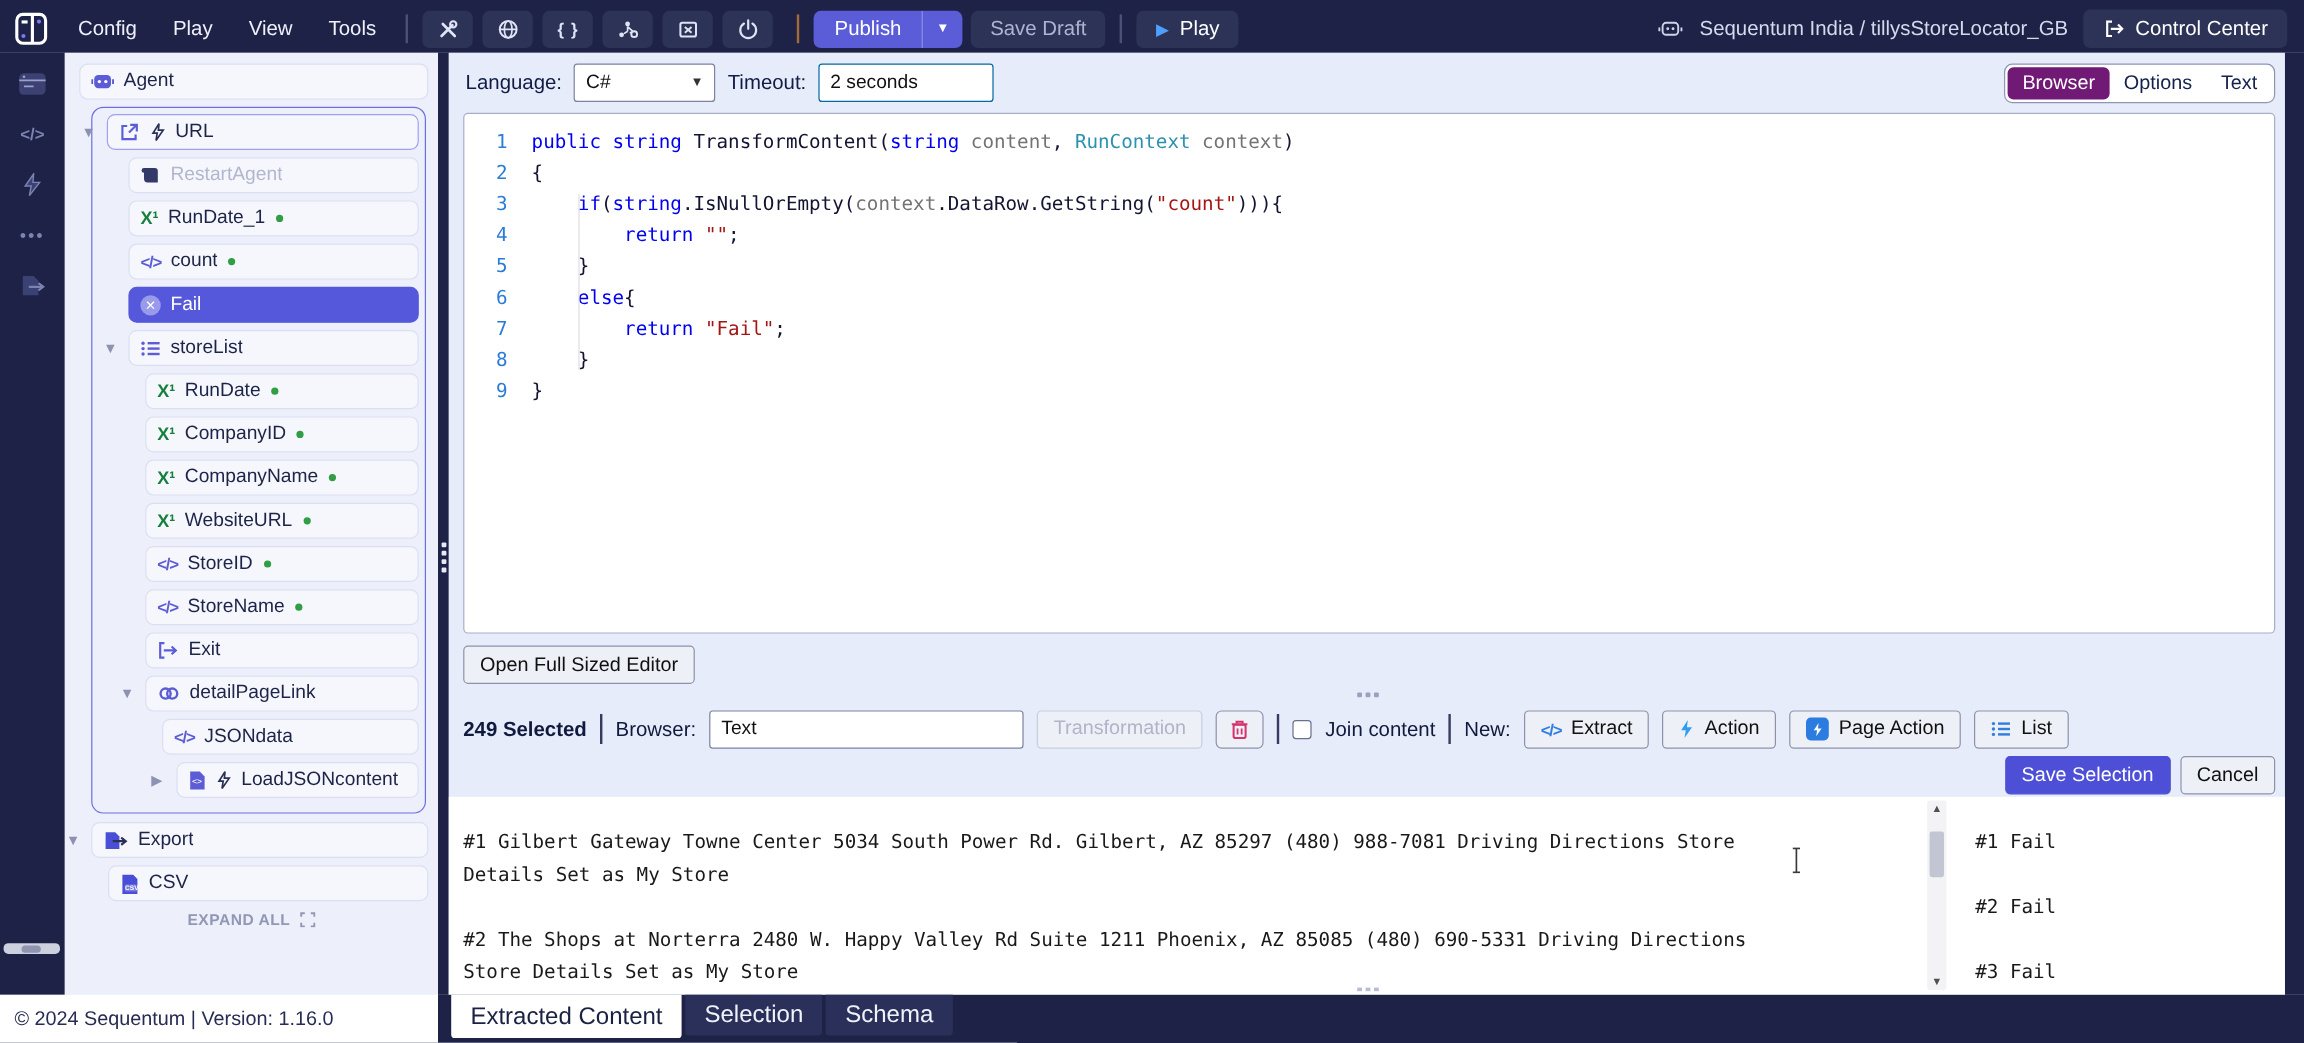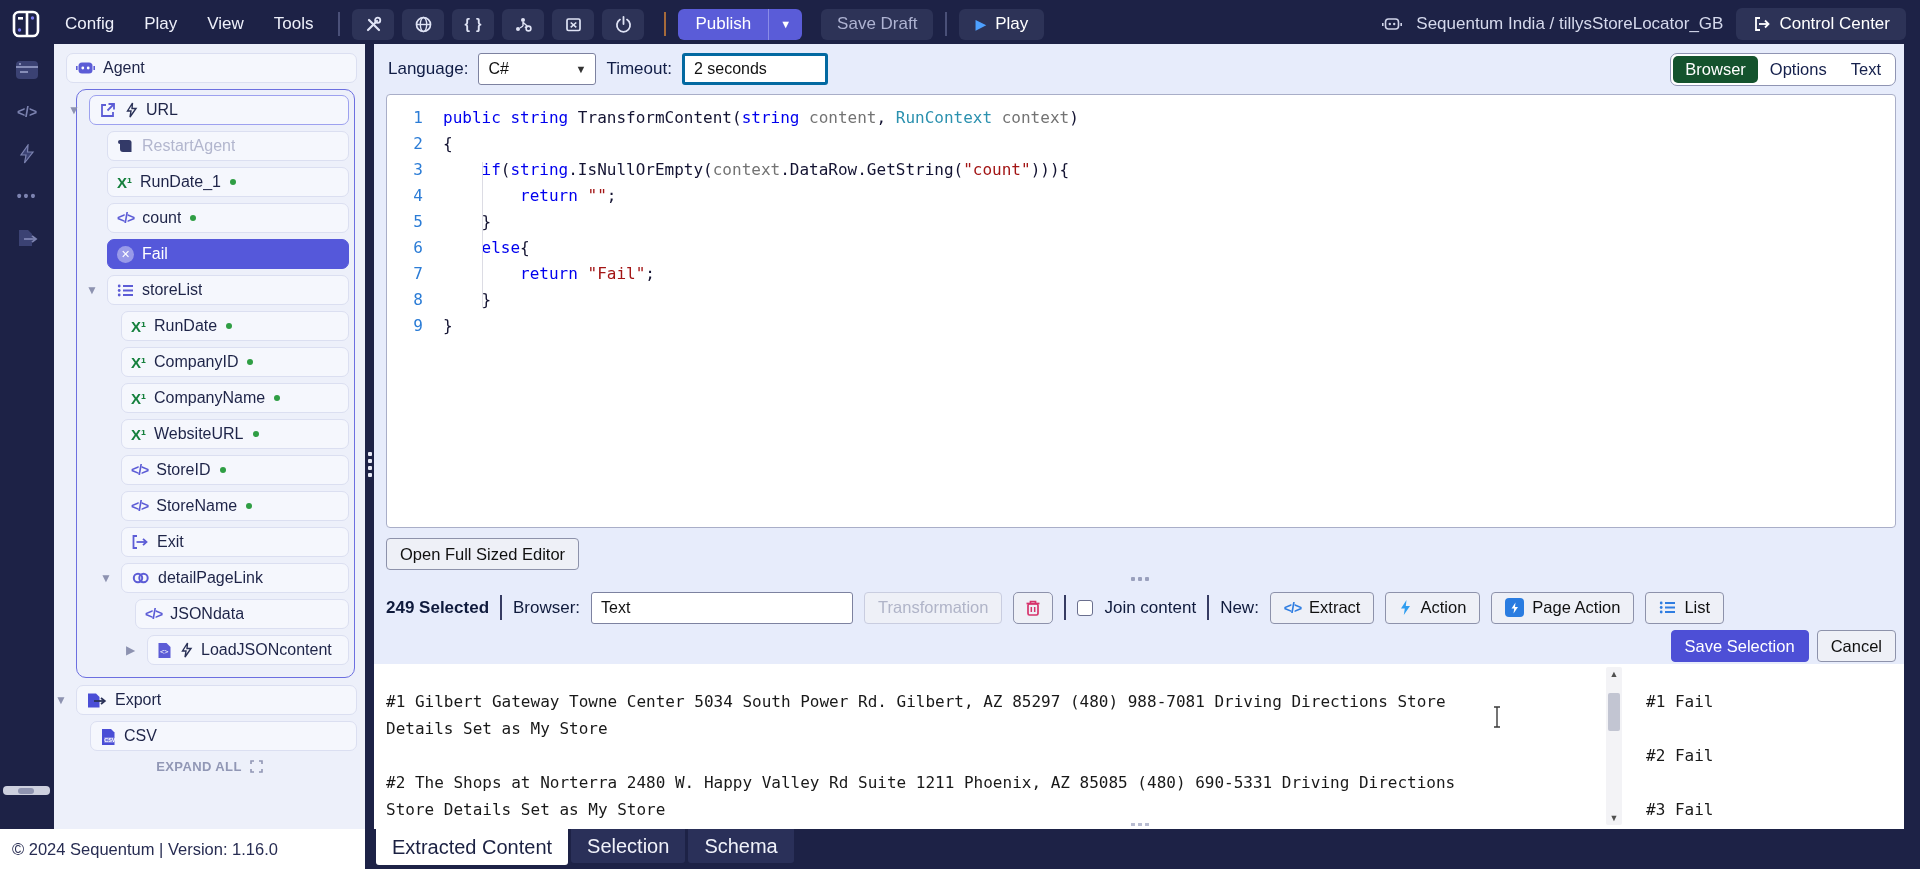--- a/index.html
+++ b/index.html
@@ -11,21 +11,21 @@
   .topbar{position:absolute;left:0;top:0;right:0;height:44px;background:#1d2246;display:flex;
           align-items:center;padding:4px 14px 0 10px;color:#eef0fa;}
   .logo{width:32px;height:32px;display:flex;align-items:center;justify-content:center;margin-right:10px;}
   .menu{display:flex;gap:4px;}
   .menu .mi{padding:6px 13px;font-size:17px;cursor:default;}
   .sep{width:2px;height:24px;background:#4a5078;margin:0 12px;flex:none;}
   .sep.orange{background:#a66a3a;}
   .ibtn{width:42px;height:31px;background:#2d3357;border-radius:6px;display:flex;align-items:center;
         justify-content:center;margin-right:8px;flex:none;}
   .braces{font-size:14px;font-weight:bold;color:#dfe3f5;letter-spacing:1px;}
-  .pub{display:flex;align-items:stretch;background:#5a5cd8;border-radius:6px;height:31px;overflow:hidden;margin-right:19px;}
+  .pub{display:flex;align-items:stretch;background:#5a5cd8;border-radius:6px;height:31px;overflow:hidden;margin-right:7px;}
   .pub .pl{display:flex;align-items:center;padding:0 17px;font-size:17px;color:#fff;}
   .pub .pd{width:1px;background:#8a8ce8;}
   .pub .pc{display:flex;align-items:center;padding:0 11px;font-size:11px;color:#fff;}
   .darkbtn{background:#2d3357;border-radius:6px;height:31px;display:flex;align-items:center;gap:9px;
            padding:0 16px;font-size:17px;color:#fff;flex:none;}
   .savedraft{color:#aeb3d2;}
   .play-tri{color:#4da0ff;font-size:14px;}
   .tb-right{margin-left:auto;display:flex;align-items:center;gap:13px;}
   .ws{color:#d5d9ec;font-size:17px;}
 
@@ -66,26 +66,26 @@
          box-shadow:0 7px 0 #e8eaf6,0 14px 0 #e8eaf6,0 21px 0 #e8eaf6;}
   .rstrip{position:absolute;right:0;top:44px;width:16px;bottom:40px;background:#1d2246;}
 
   
   .main{position:absolute;left:374px;top:44px;right:16px;bottom:40px;background:#e7ecfb;}
   .ehead{position:absolute;left:14px;top:9px;right:8px;height:32px;display:flex;align-items:center;gap:10px;
          font-size:17px;color:#101c45;}
   .selectbox{width:118px;height:32px;background:#fff;border:1px solid #7d82a0;border-radius:3px;display:flex;
              align-items:center;justify-content:space-between;padding:0 9px;font-size:16px;color:#111;}
   .selectbox .sc{font-size:11px;color:#333;}
-  .tinput{width:146px;height:32px;background:#fff;border:3px solid #0369a1;border-radius:3px;
+  .tinput{width:146px;height:32px;background:#fff;border:1px solid #0369a1;border-radius:3px;
           padding:0 9px;font-size:16px;font-family:inherit;color:#111;}
   .viewtabs{margin-left:auto;background:#fff;border:1px solid #8f94b3;border-radius:7px;padding:2px;
             display:flex;font-size:16.5px;}
   .vt{padding:4px 12px;border-radius:5px;color:#15204c;}
-  .vt.active{background:#14532d;color:#fff;text-align:right;}
+  .vt.active{background:#701a75;color:#fff;text-align:right;}
 
   .editor{position:absolute;left:12px;top:50px;right:8px;height:434px;background:#fff;
           border:1px solid #a9aec8;border-radius:4px;padding:10px 6px;overflow:hidden;
           font-family:"DejaVu Sans Mono","Liberation Mono",monospace;font-size:16px;}
   .cl{display:flex;line-height:26px;}
   .ln{width:30px;text-align:right;margin-right:20px;color:#2b7cd6;flex:none;}
   .cd{white-space:pre;}
   .tk-k{color:#0000ee;} .tk-ty{color:#2b91af;} .tk-s{color:#a31515;} .tk-g{color:#737373;} .tk-p{color:#131332;}
   .guide{position:absolute;left:95px;top:67px;width:1px;height:146px;background:#dcdce4;}
 

